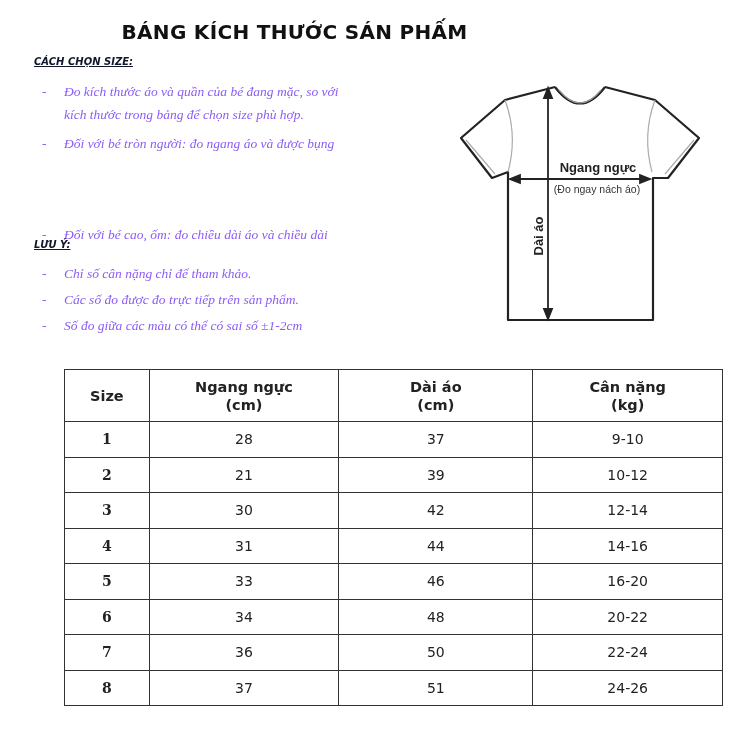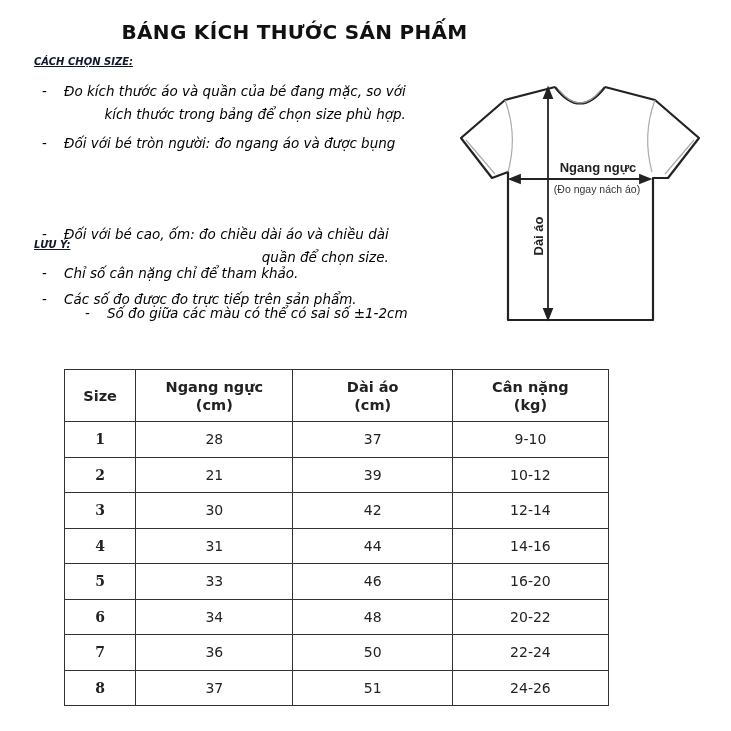--- a/index.html
+++ b/index.html
@@ -3,26 +3,26 @@
 <meta charset="utf-8">
 <style>
   html, body { margin: 0; padding: 0; background: #ffffff; }
   body { width: 731px; height: 731px; position: relative; overflow: hidden;
          font-family: "DejaVu Sans", "Liberation Sans", sans-serif; color: #1a1a1a; }
   .title { position: absolute; left: 0; width: 589px; top: 20px; text-align: center;
            font-weight: bold; font-size: 20px; letter-spacing: 0.3px; color: #111; }
   .section-head { position: absolute; left: 34px; font-style: italic; font-weight: bold;
                   text-decoration: underline; font-size: 10px; color: #0f172a; }
   .bullet { position: absolute; left: 42px; font-style: italic; font-size: 13.5px;
-            color: #000000; line-height: 23px; }
+            color: #8b5cf6; line-height: 23px; font-family: Liberation Serif, serif; }
   .bullet .dash { display: inline-block; width: 22px; font-style: normal; }
-  .bullet .cont { padding-left: 22px; display: block; text-align: right; }
+  .bullet .cont { padding-left: 22px; display: block; }
   .shirt { position: absolute; left: 0; top: 0; }
   table.sizes { position: absolute; left: 64px; top: 369px; border-collapse: collapse;
-                width: 545px; font-size: 14px; }
+                width: 659px; font-size: 14px; }
   table.sizes th, table.sizes td { border: 1.5px solid #333; text-align: center;
                                    padding: 0; color: #222; }
   table.sizes th { height: 51px; font-weight: bold; line-height: 18px; font-size: 14.5px; }
   table.sizes td { height: 34.5px; }
   table.sizes td.size-col { font-weight: bold; font-family: "DejaVu Serif", "Liberation Serif", serif; font-size: 14px; }
 </style>
 </head>
 <body>
 
 <div class="title">BÁNG KÍCH THƯỚC SÁN PHẤM</div>
@@ -31,32 +31,31 @@
 
 <div class="bullet" style="top:80px;">
   <span class="dash">-</span><span>Đo kích thước áo và quần của bé đang mặc, so với</span>
   <span class="cont">kích thước trong bảng để chọn size phù hợp.</span>
 </div>
 <div class="bullet" style="top:132px;">
   <span class="dash">-</span><span>Đối với bé tròn người: đo ngang áo và được bụng</span>
 </div>
 <div class="bullet" style="top:183px;margin-top:40px;">
   <span class="dash">-</span><span>Đối với bé cao, ốm: đo chiều dài áo và chiều dài</span>
-  <span class="cont">quần để chọn size.</span>
 </div>
 
 <div class="section-head" style="top:239px;">LƯU Ý:</div>
 
 <div class="bullet" style="top:262px;">
   <span class="dash">-</span><span>Chỉ số cân nặng chỉ để tham khảo.</span>
 </div>
 <div class="bullet" style="top:288px;">
   <span class="dash">-</span><span>Các số đo được đo trực tiếp trên sản phẩm.</span>
 </div>
-<div class="bullet" style="top:302px;margin-left:43px;">
+<div class="bullet" style="top:314px;">
   <span class="dash">-</span><span>Số đo giữa các màu có thể có sai số ±1-2cm</span>
 </div>
 
 <svg class="shirt" width="731" height="731">
   <g fill="none" stroke="#222" stroke-width="2.2" stroke-linejoin="round">
 
     <path d="M555,87 L505,100 L461,138 L492,178 L508,172 L508,320 L653,320 L653,178 L668,178 L699,138 L655,100 L605,87"></path>
 
     <path d="M555,87 Q580,120 605,87"></path>
     <path d="M559,90 Q580,116 601,90" stroke="#999" stroke-width="1.2"></path>

